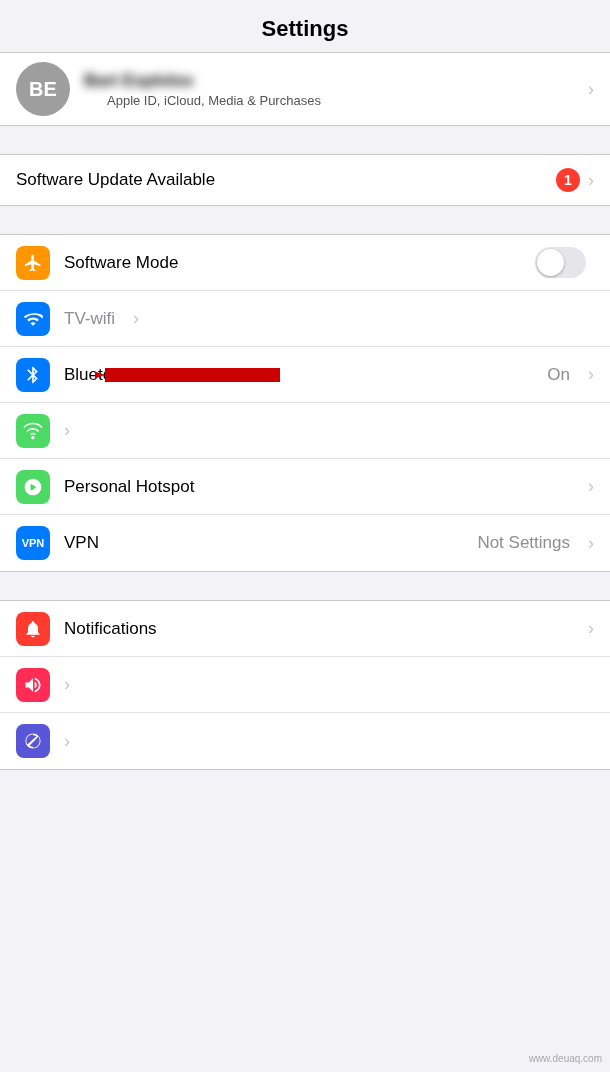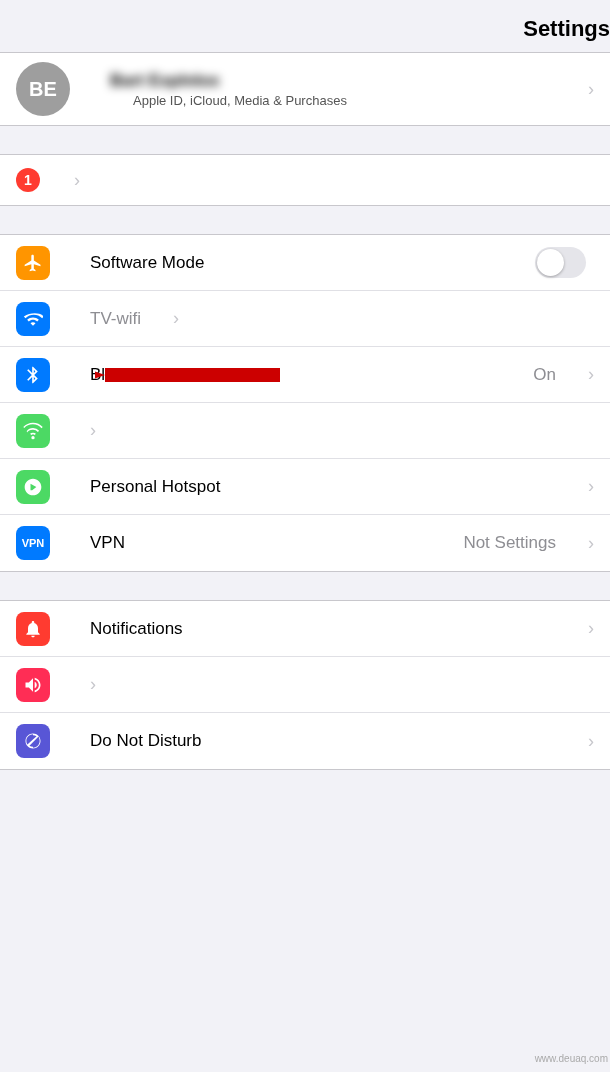--- a/index.html
+++ b/index.html
@@ -8,21 +8,21 @@
       min-height: 1072px;
       background: #f2f2f7;
       font-family: -apple-system, 'Helvetica Neue', Arial, sans-serif;
       color: #000;
       position: relative;
     }
 
     
     .page-header {
       background: #f2f2f7;
-      text-align: right;
+      text-align: center;
       padding: 16px 0 10px 0;
     }
     .page-header h1 {
       font-size: 22px;
       font-weight: 700;
       color: #000;
     }
 
     
     .section {
@@ -38,21 +38,20 @@
 
     
     .row {
       display: flex;
       align-items: center;
       padding: 0 16px;
       min-height: 56px;
       border-bottom: 1px solid #e0e0e5;
       background: #fff;
       position: relative;
-      gap: 26px;
     }
     .row:last-child {
       border-bottom: none;
     }
 
     
     .avatar {
       width: 54px;
       height: 54px;
       border-radius: 50%;
@@ -103,21 +102,21 @@
     }
 
     .row-label {
       flex: 1;
       font-size: 17px;
       color: #000;
     }
     .row-value {
       font-size: 17px;
       color: #8e8e93;
-      margin-right: 6px;
+      margin-right: 18px;
     }
     .chevron {
       color: #c7c7cc;
       font-size: 18px;
       font-weight: 400;
     }
 
     
     .toggle {
       width: 51px;
@@ -163,21 +162,21 @@
     
     .bluetooth-row {
       position: relative;
       overflow: visible;
     }
 
     
     .watermark {
       position: fixed;
       bottom: 8px;
-      right: 2px;
+      right: 8px;
       font-size: 10px;
       color: #aaa;
     }
 
     .account-row {
       min-height: 72px;
     }
   </style>
 </head>
 <body>
@@ -196,20 +195,21 @@
       <div class="account-sub">Apple ID, iCloud, Media &amp; Purchases</div>
     </div>
     <span class="chevron">›</span>
   </div>
 </div>
 
 <div class="gap"></div>
 
 <div class="section">
   <div class="row update-row">
+    <span class="row-label">Software Update Available</span>
     <div class="badge">1</div>
     <span class="chevron">›</span>
   </div>
 </div>
 
 <div class="gap"></div>
 
 <div class="section">
 
   <div class="row">
@@ -307,19 +307,18 @@
     </div>
     <span class="chevron">›</span>
   </div>
 
   <div class="row">
     <div class="icon-cell" style="background:#5856d6;">
       <svg viewBox="0 0 24 24">
         <path d="M12 3c-4.97 0-9 4.03-9 9s4.03 9 9 9 9-4.03 9-9-4.03-9-9-9zm0 2c1.57 0 3.04.46 4.27 1.27L5.27 16.27C4.46 15.04 4 13.57 4 12c0-4.41 3.59-8 8-8zm0 14c-1.57 0-3.04-.46-4.27-1.27l11-11C19.54 8.96 20 10.43 20 12c0 4.41-3.59 8-8 8z"></path>
       </svg>
     </div>
-    <span class="row-label">Do Not Disturb</span>
     <span class="chevron">›</span>
   </div>
 
 </div>
 
 <div class="watermark">www.deuaq.com</div>
 
 </body></html>

